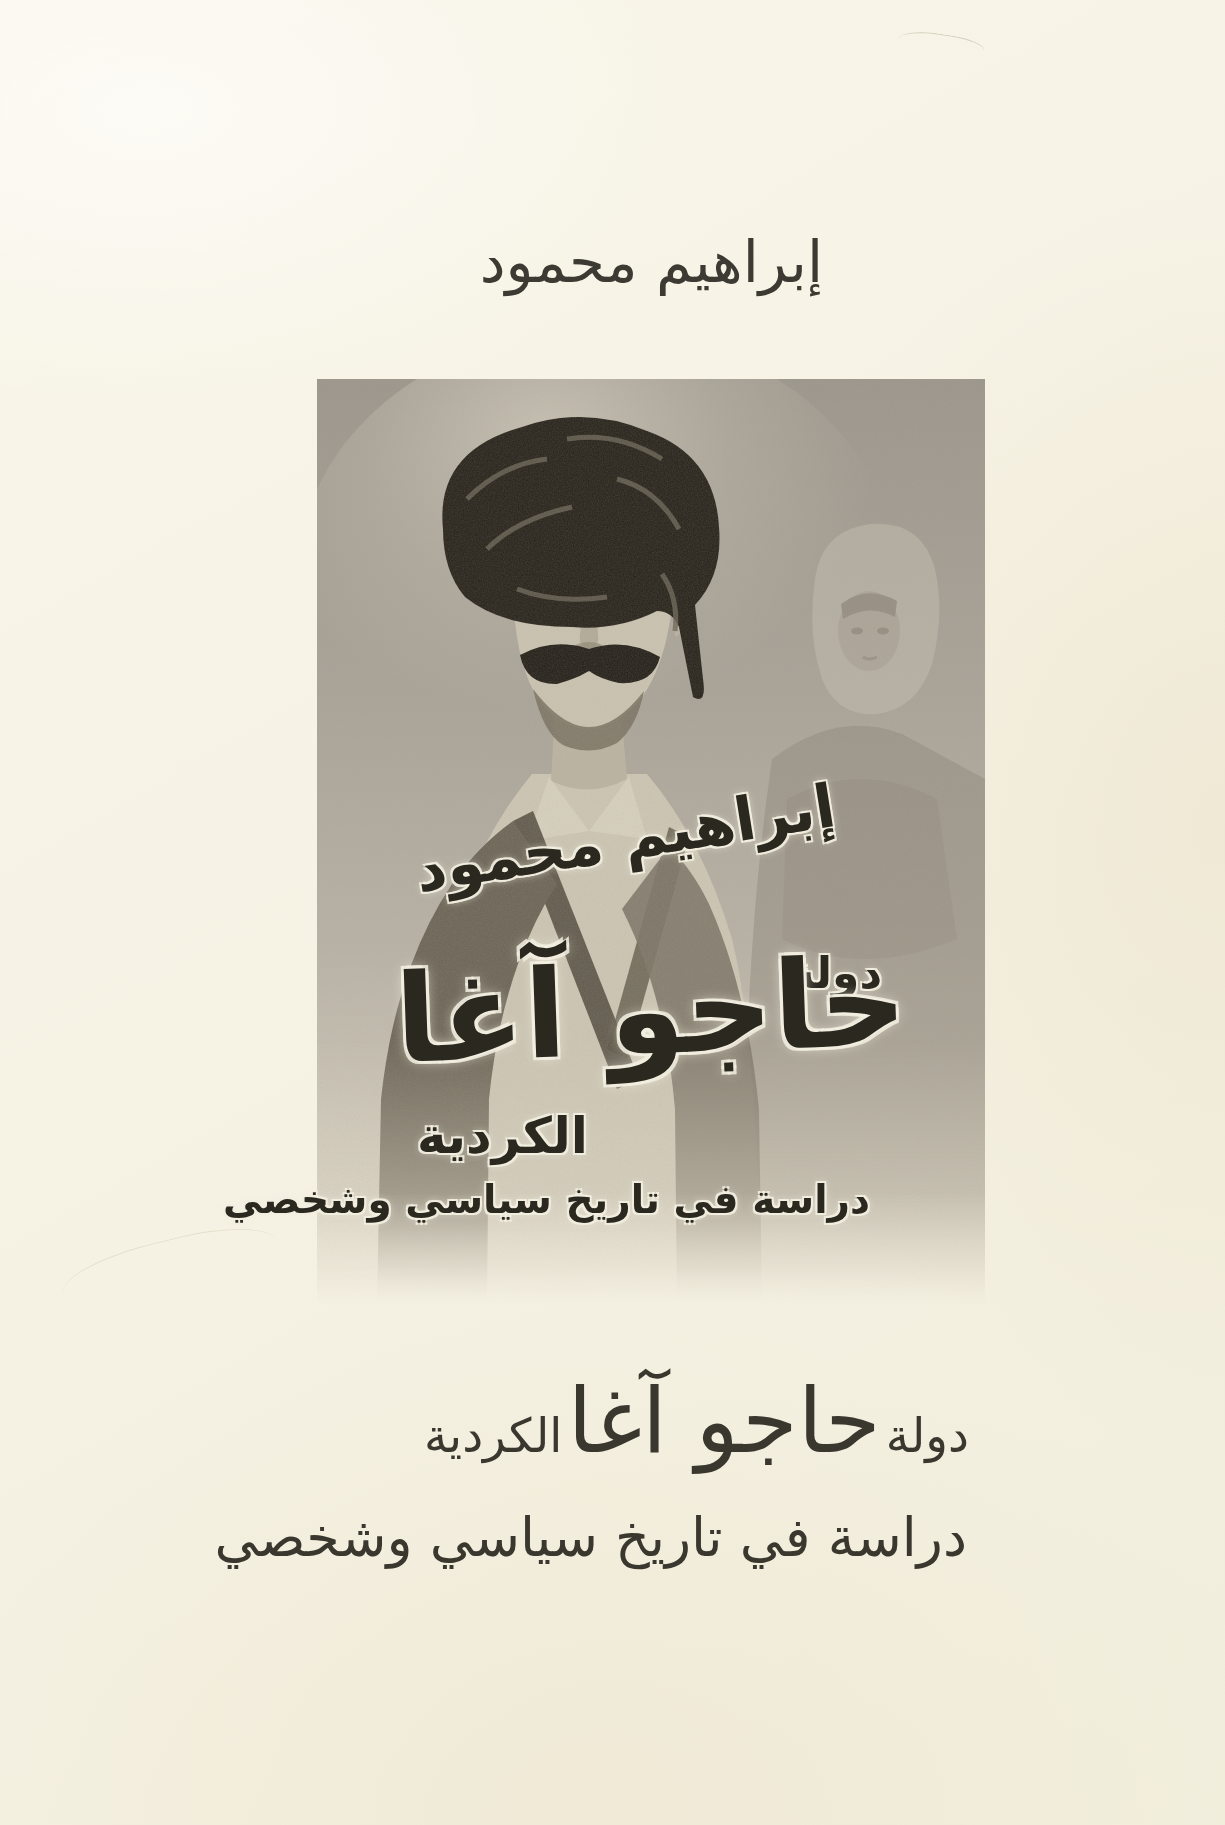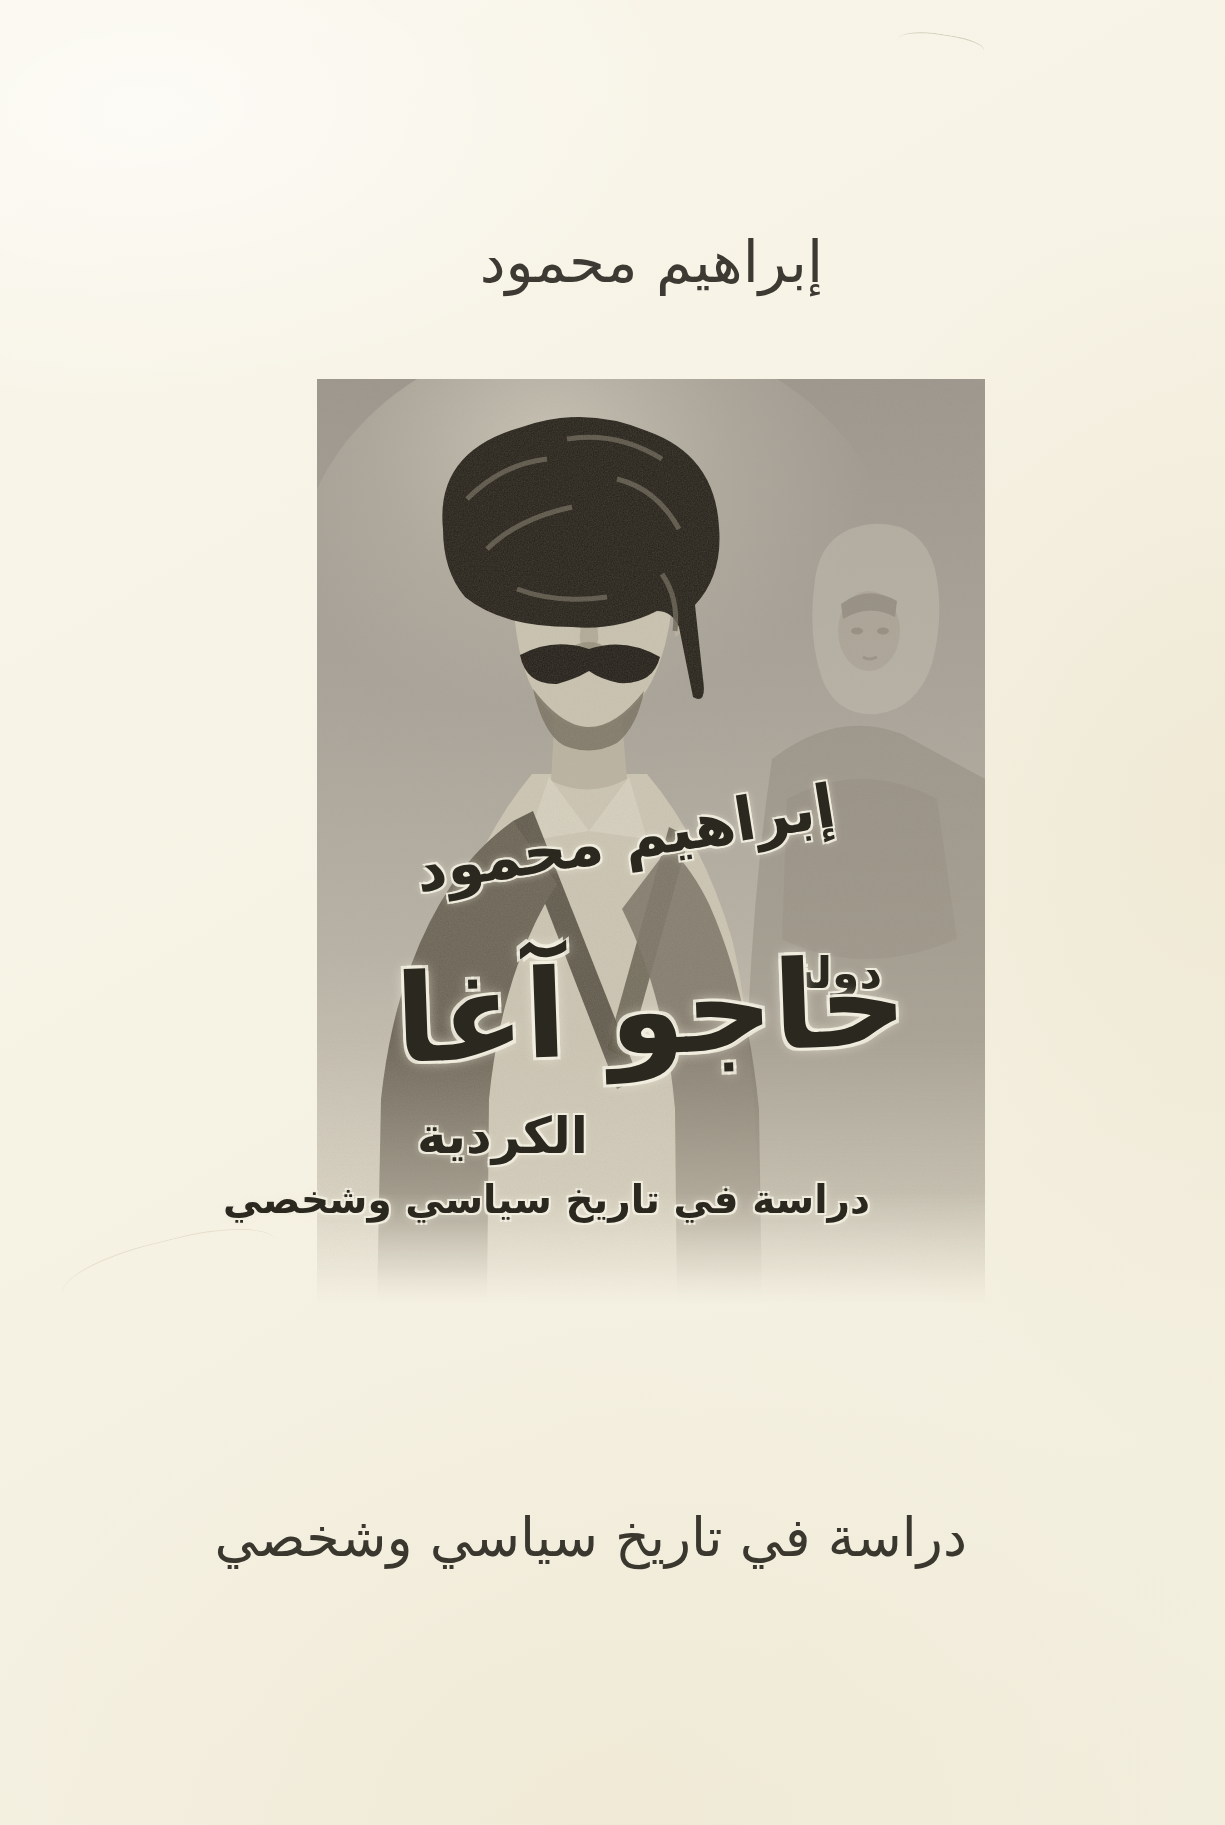--- a/index.html
+++ b/index.html
@@ -180,16 +180,21 @@
 
     <div class="photo-text">
       <div class="cal cal-author halo-sm" dir="rtl">إبراهيم محمود</div>
       <div class="cal cal-dawla halo-sm" dir="rtl">دولة</div>
       <div class="cal cal-main halo-lg" dir="rtl">حاجو آغا</div>
       <div class="cal cal-kurd halo-sm" dir="rtl">الكردية</div>
       <div class="cal cal-sub halo-sm" dir="rtl">دراسة في تاريخ سياسي وشخصي</div>
     </div>
   </div>
 
+  <div class="book-title" dir="rtl">
+    <span class="tw">دولة</span>
+    <span class="tb">حاجو آغا</span>
+    <span class="tw">الكردية</span>
+  </div>
 
   <div class="book-subtitle" dir="rtl">دراسة في تاريخ سياسي وشخصي</div>
 
 </div>
 
 </body></html>

